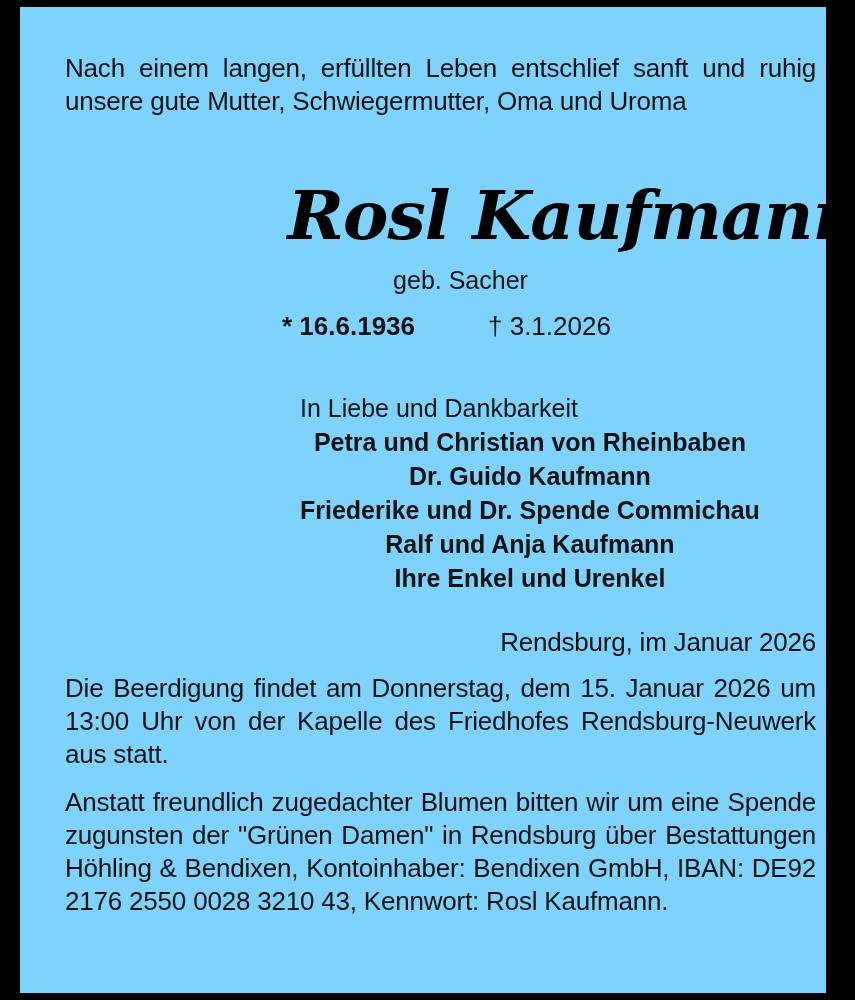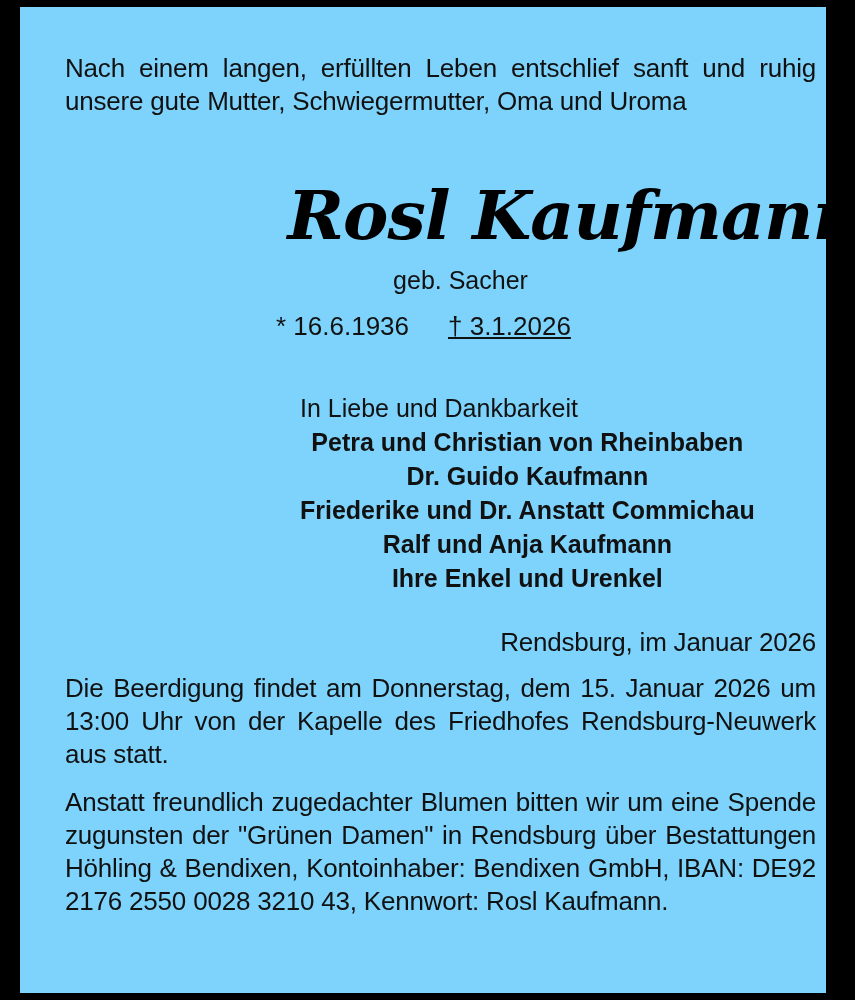--- a/index.html
+++ b/index.html
@@ -38,28 +38,28 @@
 </head>
 <body>
 
 <div class="card">
   <div class="para last-left" style="top:45px;">Nach einem langen, erfüllten Leben entschlief sanft und ruhig unsere gute Mutter, Schwiegermutter, Oma und Uroma</div>
 
   <div class="title">Rosl Kaufmann</div>
 
   <div class="maiden">geb. Sacher</div>
 
-  <div class="dates" style="left:256px;">* 16.6.1936</div>
-  <div class="dates" style="left:428px;text-decoration:underline;">† 3.1.2026</div>
+  <div class="dates" style="left:262px;font-weight:bold;">* 16.6.1936</div>
+  <div class="dates" style="left:468px;">† 3.1.2026</div>
 
   <div class="family">
     <div class="intro">In Liebe und Dankbarkeit</div>
     <div class="name">Petra und Christian von Rheinbaben</div>
     <div class="name">Dr. Guido Kaufmann</div>
-    <div class="name">Friederike und Dr. Anstatt Commichau</div>
+    <div class="name">Friederike und Dr. Spende Commichau</div>
     <div class="name">Ralf und Anja Kaufmann</div>
     <div class="name">Ihre Enkel und Urenkel</div>
   </div>
 
   <div class="para" style="top:619px; text-align:right;">Rendsburg, im Januar 2026</div>
 
   <div class="para last-left" style="top:665px;">Die Beerdigung findet am Donnerstag, dem 15. Januar 2026 um 13:00 Uhr von der Kapelle des Friedhofes Rendsburg-Neuwerk aus statt.</div>
 
   <div class="para last-left" style="top:779px;">Anstatt freundlich zugedachter Blumen bitten wir um eine Spende zugunsten der "Grünen Damen" in Rendsburg über Bestattungen Höhling &amp; Bendixen, Kontoinhaber: Bendixen GmbH, IBAN: DE92 2176 2550 0028 3210 43, Kennwort: Rosl Kaufmann.</div>
 </div>

